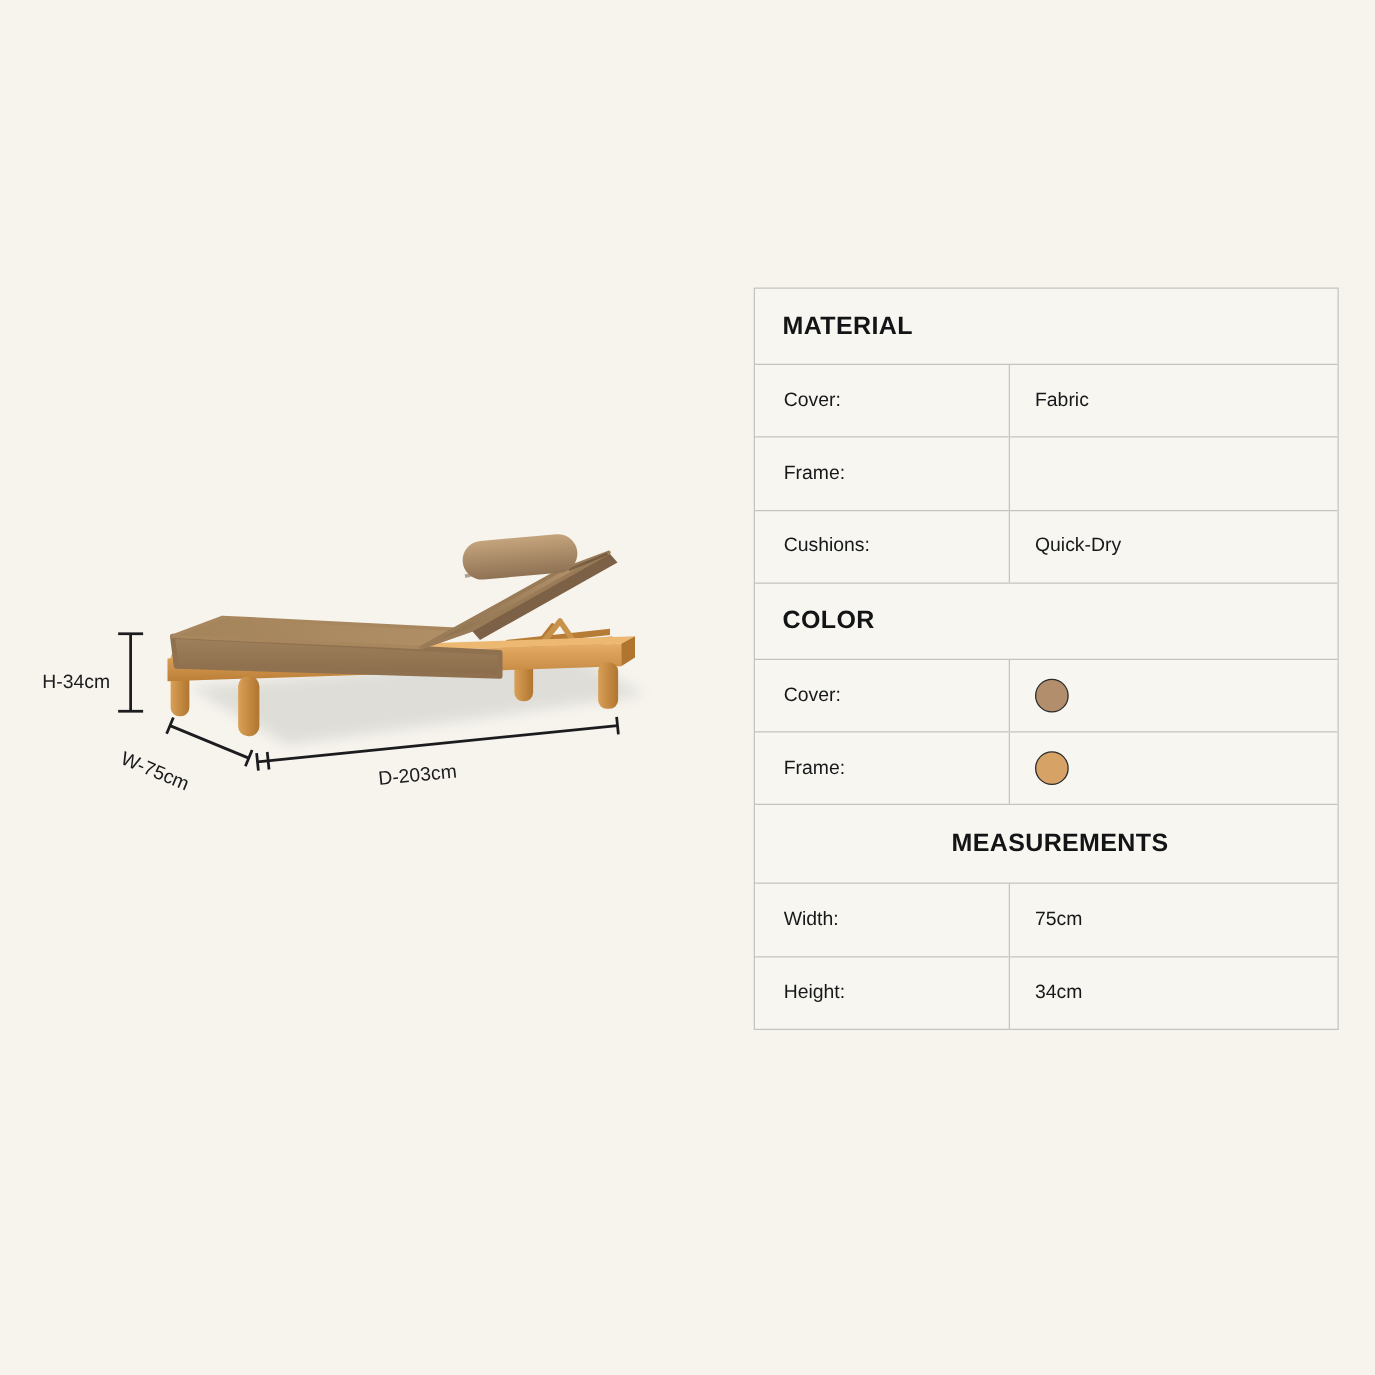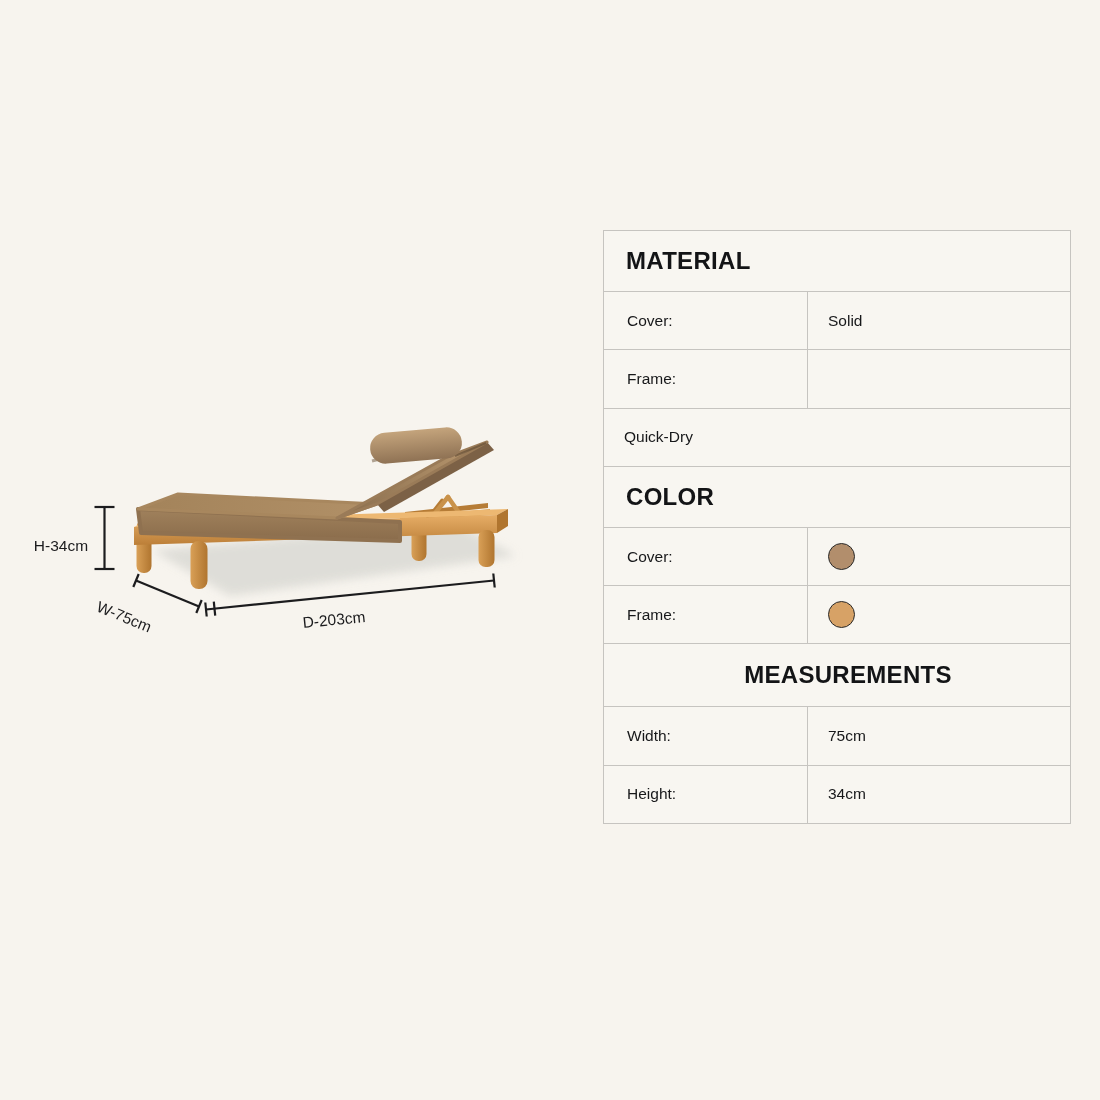--- a/index.html
+++ b/index.html
@@ -10,21 +10,21 @@
   }
   .illustration{position:absolute;left:20px;top:400px;width:520px;height:260px;}
   .dim-text{font-family:"Liberation Sans",sans-serif;font-size:15.5px;font-weight:500;fill:#1b1b1d;}
   .spec-table{
     position:absolute;left:603px;top:230px;width:468px;box-sizing:border-box;
     background:#f8f6f1;border:1px solid #c6c4c0;
   }
   .sec-header{
     height:60px;display:flex;align-items:center;padding-left:22px;
     border-bottom:1px solid #c6c4c0;
-    font-size:24px;font-weight:600;letter-spacing:.3px;color:#131416;
+    font-size:20px;font-weight:600;letter-spacing:.3px;color:#131416;
   }
   .sec-header.tall{height:62px;justify-content:center;}
   .row{
     display:grid;grid-template-columns:204px 1fr;
     height:57.3px;border-bottom:1px solid #c6c4c0;
   }
   .row.last{border-bottom:none;}
   .cell{display:flex;align-items:center;font-size:15.5px;}
   .cell.label{padding-left:23px;border-right:1px solid #c6c4c0;font-weight:500;text-align:center;}
   .cell.value{padding-left:20px;font-weight:400;}
@@ -128,26 +128,27 @@
   <text class="dim-text" x="334" y="625" text-anchor="middle" transform="rotate(-5.7 334 620)">D-203cm</text>
 </svg>
 
 <div class="spec-table">
 
   <div class="sec-header">
     <span>MATERIAL</span>
   </div>
   <div class="row">
     <div class="cell label">Cover:</div>
-    <div class="cell value">Solid</div>
+    <div class="cell value">Fabric</div>
   </div>
   <div class="row">
     <div class="cell label">Frame:</div>
   </div>
   <div class="row">
+    <div class="cell label">Cushions:</div>
     <div class="cell value">Quick-Dry</div>
   </div>
 
   <div class="sec-header">
     <span>COLOR</span>
   </div>
   <div class="row">
     <div class="cell label">Cover:</div>
     <div class="cell value">
       <span class="swatch" style="background: rgb(178, 142, 108);"></span>

